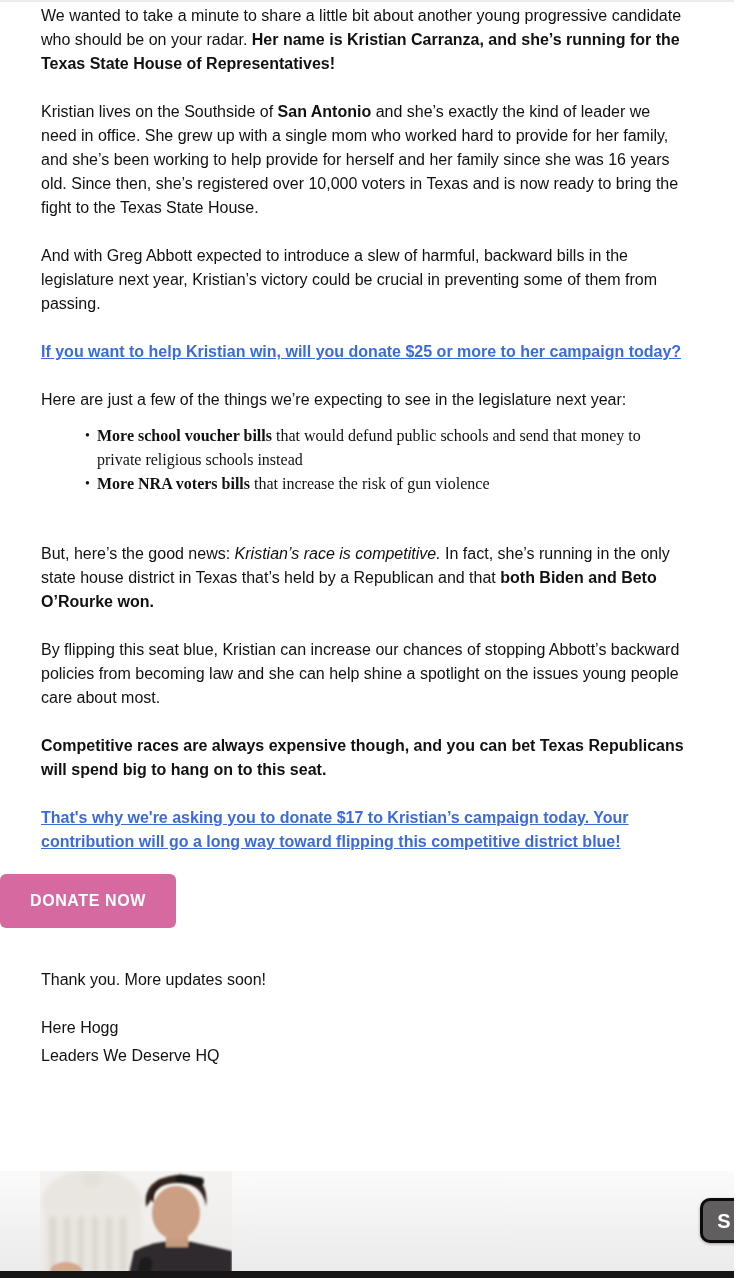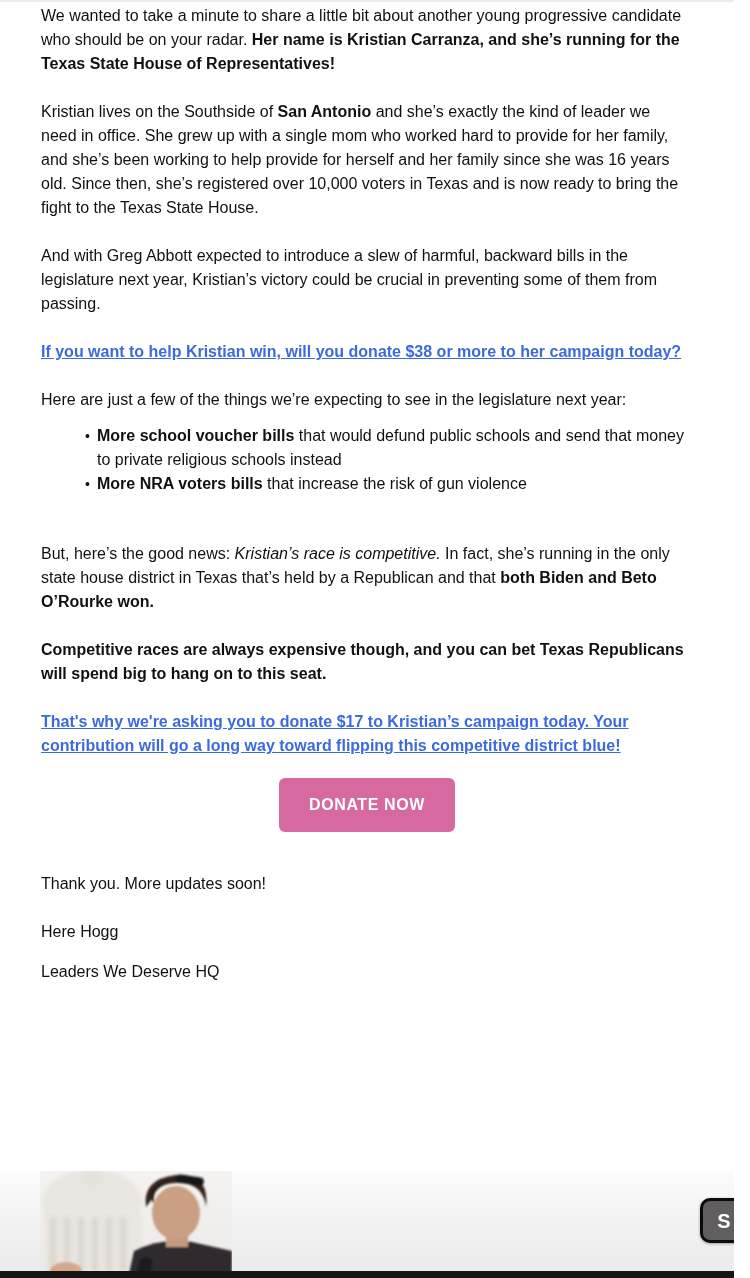--- a/index.html
+++ b/index.html
@@ -17,34 +17,34 @@
   p.para{margin:24px 0 0 0;}
   p.para:first-child{margin-top:2px;}
   p.para.extra-top{margin-top:46px;}
   .b{font-weight:bold;}
   .i{font-style:italic;margin-top:44px;}
   a.linkp{
     display:block; margin:24px 0 0 0; color:var(--link); font-weight:bold;
     text-decoration:underline; cursor:pointer;
   }
   ul.bullets{margin:12px 0 0 0; padding:0; list-style:none;}
-  ul.bullets li{position:relative; padding-left:56px;}
+  ul.bullets li{position:relative; padding-left:56px;font-family:Liberation Serif, serif;}
   ul.bullets li::before{
     content:"\2022"; position:absolute; left:44px; top:0; font-size:14px; color:var(--text);
   }
-  .btn-row{text-align:center; margin-top:20px;text-decoration:underline;}
+  .btn-row{text-align:left; margin-top:20px;text-decoration:underline;}
   .donate-btn{
     display:inline-block; background:var(--pink); color:#ffffff; font-weight:bold;
     font-size:16px; line-height:20px; letter-spacing:0.6px; padding:17px 30px;
     border-radius:6px; cursor:pointer; text-decoration:none;
   }
   .plain{margin:0 0 0 41px;}
   .closing{margin-top:40px;}
   .sig-name{margin-top:24px;}
-  .sig-org{margin-top:16px;}
+  .sig-org{margin-top:4px;}
   .footer{
     position:absolute; left:0; right:0; bottom:0; height:107px;
     background:linear-gradient(180deg,#fbfbfb 0%, #f1f0f1 60%, #ebeaeb 100%);
   }
   .photo{
     position:absolute; left:40px; top:0; width:192px; height:107px; overflow:hidden;
   }
   .bottom-band{
     position:absolute; left:0; right:0; bottom:0; height:7px; background:var(--band); z-index:5;
   }
@@ -59,27 +59,28 @@
 </head>
 <body>
 
 <div class="page">
   <div class="top-hairline"></div>
 
   <div class="email-body" id="blocks">
       <p class="para"><span>We wanted to take a minute to share a little bit about another young progressive candidate who should be on your radar. </span><span class="b">Her name is Kristian Carranza, and she’s running for the Texas State House of Representatives!</span></p>
       <p class="para"><span>Kristian lives on the Southside of </span><span class="b">San Antonio</span><span> and she’s exactly the kind of leader we need in office. She grew up with a single mom who worked hard to provide for her family, and she’s been working to help provide for herself and her family since she was 16 years old. Since then, she’s registered over 10,000 voters in Texas and is now ready to bring the fight to the Texas State House.</span></p>
       <p class="para"><span>And with Greg Abbott expected to introduce a slew of harmful, backward bills in the legislature next year, Kristian’s victory could be crucial in preventing some of them from passing.</span></p>
-      <a class="linkp" href="#"><span>If you want to help Kristian win, will you donate $38 or more to her campaign today?</span></a>
+      <a class="linkp" href="#"><span>If you want to help Kristian win, will you donate $25 or more to her campaign today?</span></a>
       <p class="para"><span>Here are just a few of the things we’re expecting to see in the legislature next year:</span></p>
       <ul class="bullets">
         <li><span class="b">More school voucher bills</span><span> that would defund public schools and send that money to private religious schools instead</span></li>
         <li><span class="b">More NRA voters bills</span><span> that increase the risk of gun violence</span></li>
       </ul>
       <p class="para extra-top"><span>But, here’s the good news: </span><span class="i">Kristian’s race is competitive.</span><span> In fact, she’s running in the only state house district in Texas that’s held by a Republican and that </span><span class="b">both Biden and Beto O’Rourke won.</span></p>
+      <p class="para"><span>By flipping this seat blue, Kristian can increase our chances of stopping Abbott’s backward policies from becoming law and she can help shine a spotlight on the issues young people care about most.</span></p>
       <p class="para"><span class="b">Competitive races are always expensive though, and you can bet Texas Republicans will spend big to hang on to this seat.</span></p>
       <a class="linkp" href="#"><span>That's why we're asking you to donate $17 to Kristian’s campaign today. Your contribution will go a long way toward flipping this competitive district blue!</span></a>
     </div>
 
   <div class="btn-row">
     <a class="donate-btn">DONATE NOW</a>
   </div>
 
   <p class="plain closing">Thank you. More updates soon!</p>
   <p class="plain sig-name">Here Hogg</p>

